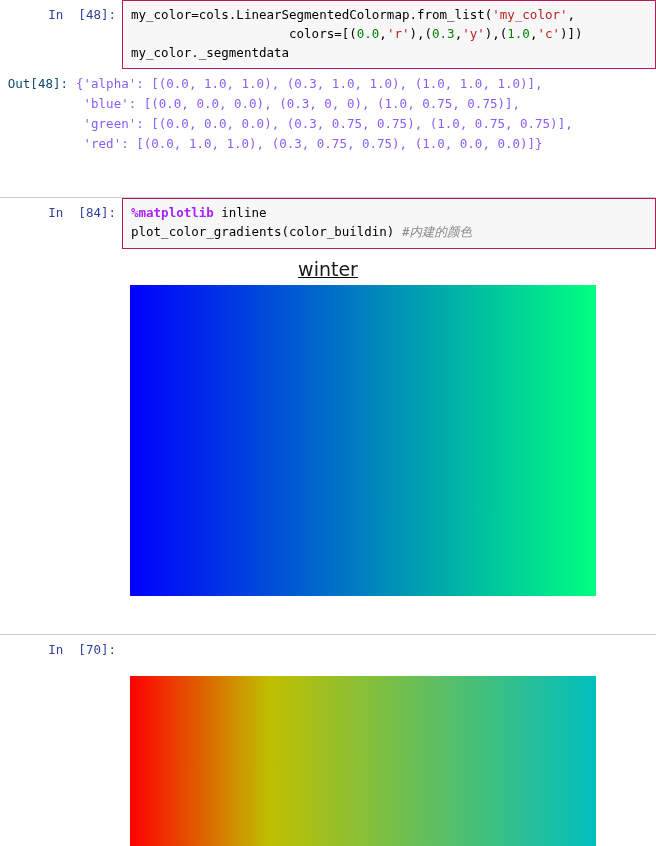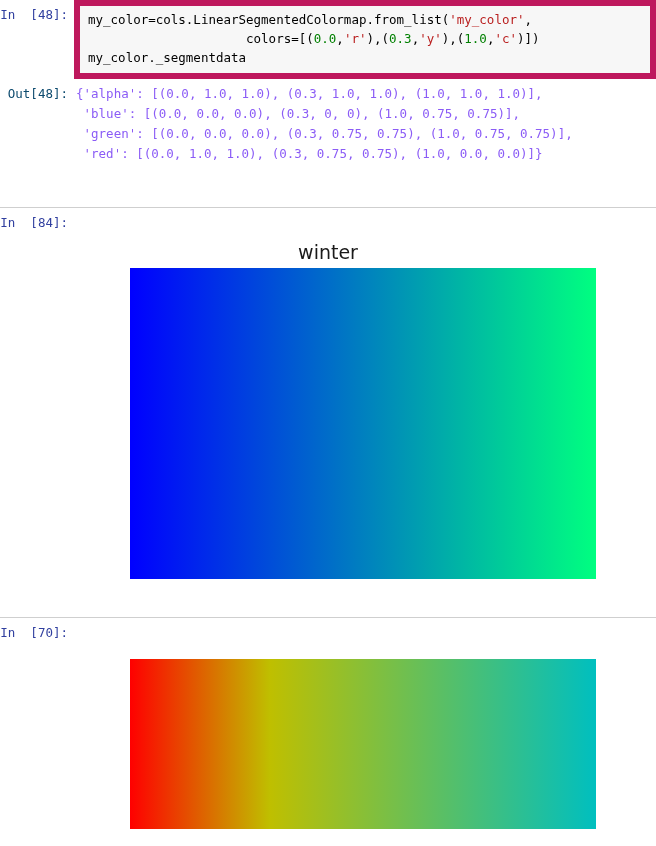--- a/index.html
+++ b/index.html
@@ -37,28 +37,28 @@
     text-align: right;
     padding-right: 6px;
     padding-top: 7px;
     font-family: "DejaVu Sans Mono", monospace;
     font-size: 12.5px;
     line-height: 1.35;
     white-space: pre;
     box-sizing: border-box;
     letter-spacing: 0px;
   }
-  .prompt-in { color: #303f9f; }
+  .prompt-in { color: #303f9f; margin-left: 48px; }
   .prompt-out { color: #0c4a6e; }
 
   
   .input-area {
     flex: 1;
     background: #f7f7f7;
-    border: 6px solid #be185d;
+    border: 1px solid #be185d;
     padding: 5px 24px 6px 8px;
     box-sizing: border-box;
     font-family: "DejaVu Sans Mono", monospace;
     font-size: 12.5px;
     line-height: 1.5;
     color: #000000;
     white-space: pre;
     overflow: hidden;
   }
 
@@ -80,20 +80,21 @@
   .tok-num    { color: #008000; }
   .tok-magic  { color: #aa22ff; font-weight: bold; }
   .tok-cmt    { color: #8a8a8a; font-style: italic; }
   .tok-plain  { color: #000000; }
 
   
   .figure-output {
     width: 656px;
     background: #ffffff;
     box-sizing: border-box;
+    text-decoration: underline;
   }
   .fig-title {
     text-align: center;
     font-family: "DejaVu Sans", sans-serif;
     font-size: 19px;
     color: #1a1a1a;
     line-height: 1;
   }
   .gradient-bar {
     height: 311px;
@@ -128,20 +129,22 @@
     <div class="output-area">{'alpha': [(0.0, 1.0, 1.0), (0.3, 1.0, 1.0), (1.0, 1.0, 1.0)],
  'blue': [(0.0, 0.0, 0.0), (0.3, 0, 0), (1.0, 0.75, 0.75)],
  'green': [(0.0, 0.0, 0.0), (0.3, 0.75, 0.75), (1.0, 0.75, 0.75)],
  'red': [(0.0, 1.0, 1.0), (0.3, 0.75, 0.75), (1.0, 0.0, 0.0)]}</div>
   </div>
 
   <div class="spacer-lg"></div>
 
   <div class="cell divided">
     <div class="prompt prompt-in">In  [84]:</div>
+    <div class="input-area"><span class="tok-magic">%matplotlib</span><span class="tok-plain"> inline</span>
+<span class="tok-plain">plot_color_gradients(color_buildin) </span><span class="tok-cmt">#内建的颜色</span></div>
   </div>
 
   <div class="figure-output">
     <div class="spacer-sm"></div>
     <div class="fig-title">winter</div>
     <div class="spacer-xs"></div>
     <div class="bar-wrap">
       <div class="bar-inner gradient-bar" id="bar-winter" style="background: linear-gradient(to right, rgb(0, 0, 255) 0%, rgb(0, 128, 191) 50%, rgb(0, 255, 128) 100%);"></div>
     </div>
   </div>

